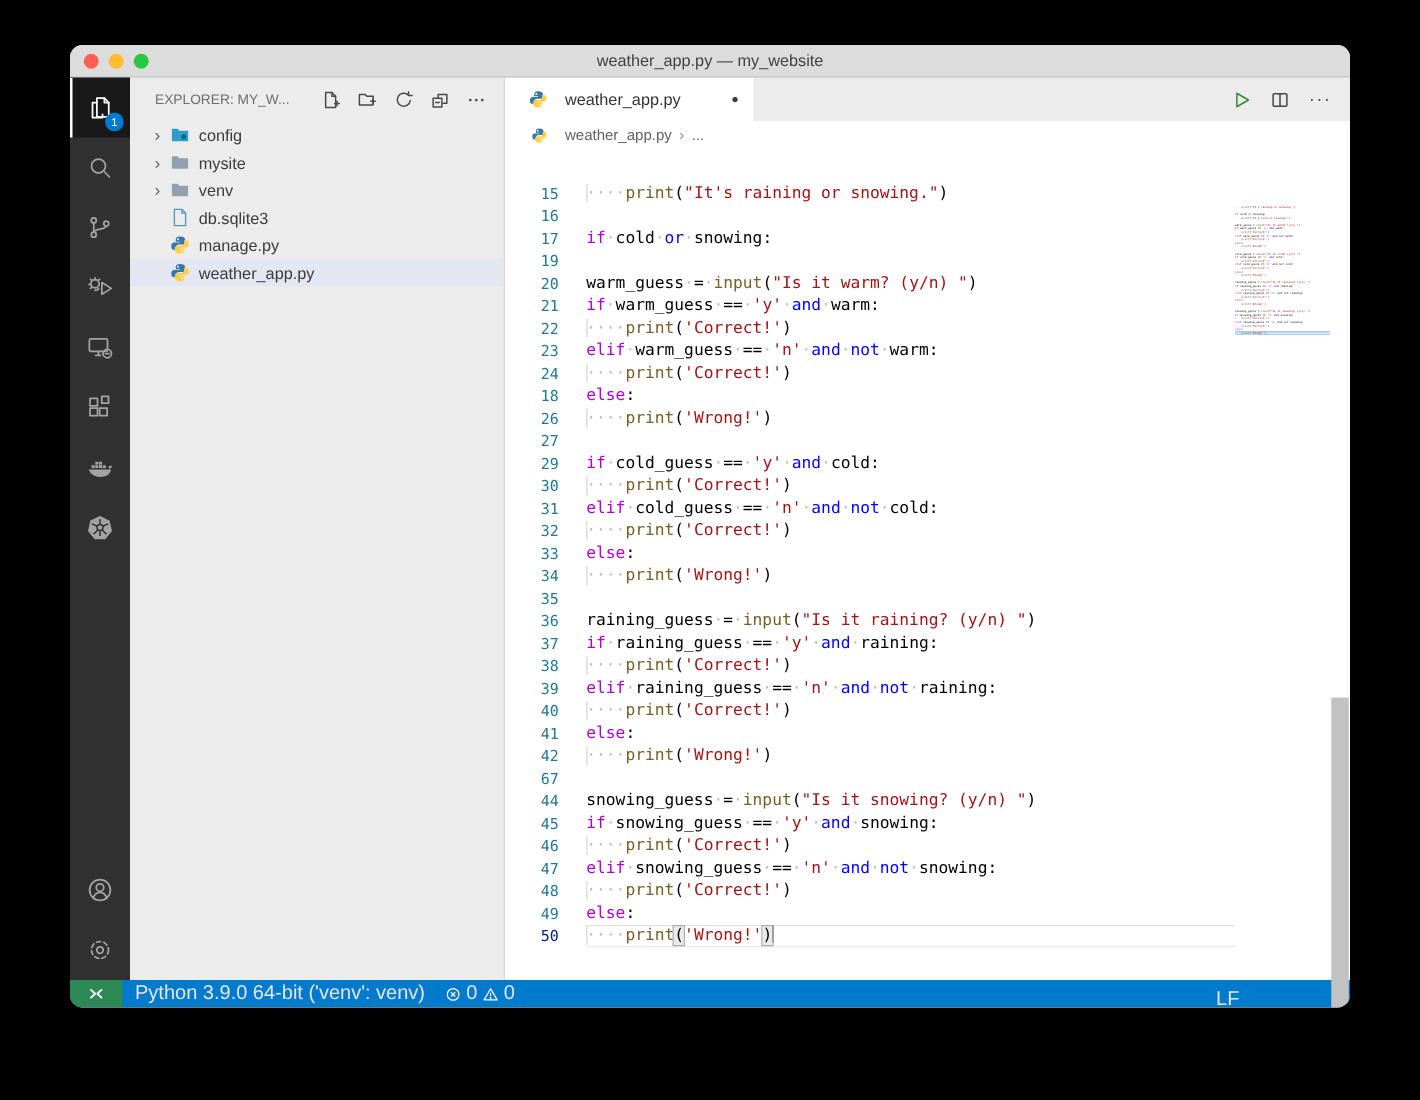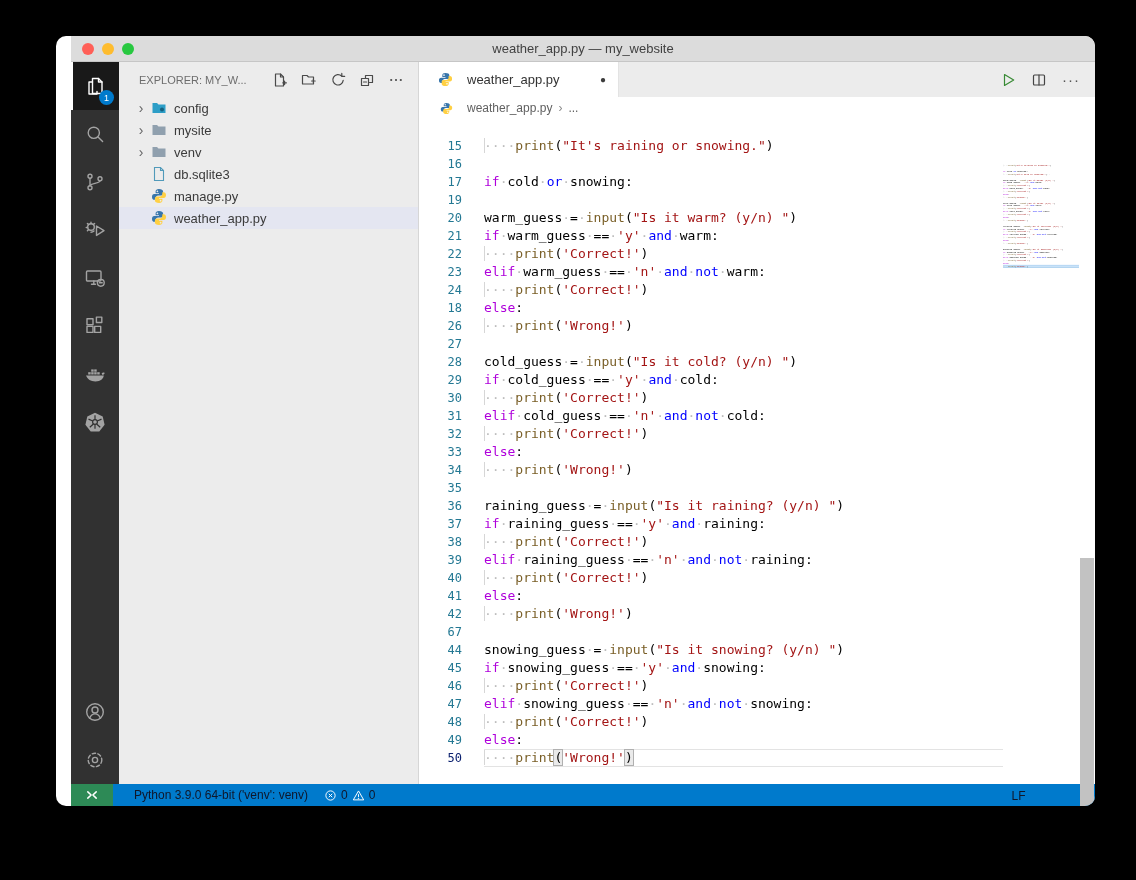--- a/index.html
+++ b/index.html
@@ -3,21 +3,21 @@
 <meta charset="utf-8">
 <style>
   html,body{margin:0;padding:0;}
   body{width:1136px;height:880px;background:#000;position:relative;overflow:hidden;
        font-family:"Liberation Sans",sans-serif;}
   .icn{display:inline-flex;align-items:center;justify-content:center;}
   .icn svg{display:block;}
 
   .window{position:absolute;left:56px;top:36px;width:1024px;height:770px;border-radius:10px;
           overflow:hidden;background:#fff;box-shadow:0 28px 70px rgba(0,0,0,.7);
-          display:flex;flex-direction:column;padding-left:15px;}
+          display:flex;flex-direction:column;}
 
   
   .titlebar{height:26px;flex:0 0 auto;background:#dcdcdc;border-bottom:1px solid #c6c6c6;
             display:flex;align-items:center;position:relative;box-sizing:border-box;}
   .traffic{display:flex;gap:8px;padding-left:11px;z-index:2;}
   .tl{width:12px;height:12px;border-radius:50%;}
   .tl-close{background:#ff5f57;}
   .tl-min{background:#febc2e;}
   .tl-max{background:#28c840;}
   .win-title{position:absolute;left:0;right:0;text-align:center;font-size:13px;color:#414141;}
@@ -94,21 +94,21 @@
 
   
   .scrollbar{width:16px;flex:0 0 auto;position:relative;}
   .sc-thumb{position:absolute;left:1px;top:106px;width:14px;height:280px;background:#c2c2c2;
             cursor:pointer;}
   .sc-mark{position:absolute;left:2px;top:374px;width:11px;height:3px;background:#757575;}
   .sc-mark-nub{position:absolute;left:5px;top:377px;width:5px;height:7px;background:#757575;}
 
   
   .statusbar{height:22px;flex:0 0 auto;background:#007acc;display:flex;align-items:center;
-             color:#0f172a;font-size:12px;gap:11px;}
+             color:#e5e5e5;font-size:16px;}
   .remote{width:42px;height:22px;background:#2d8a56;display:flex;align-items:center;
           justify-content:center;cursor:pointer;flex:0 0 auto;}
   .remote svg{width:14px;height:14px;}
   .sb-left{display:flex;align-items:center;gap:16px;margin-left:10px;}
   .sb-item{cursor:pointer;display:flex;align-items:center;gap:4px;white-space:nowrap;}
   .sb-item svg{width:13px;height:13px;}
   .sb-right{margin-left:auto;display:flex;align-items:flex-start;gap:15px;padding-right:12px;flex-direction:column;}
 </style>
 </head>
 <body>
@@ -393,21 +393,20 @@
             <div class="row"><div class="ln">17</div><div class="code"><span class="kwc">if</span><span class="ws">·</span><span class="id">cold</span><span class="ws">·</span><span class="kwl">or</span><span class="ws">·</span><span class="id">snowing</span><span class="pun">:</span></div></div>
             <div class="row"><div class="ln">19</div><div class="code"></div></div>
             <div class="row"><div class="ln">20</div><div class="code"><span class="id">warm_guess</span><span class="ws">·</span><span class="pun">=</span><span class="ws">·</span><span class="fn">input</span><span class="pun">(</span><span class="str">"Is it warm? (y/n) "</span><span class="pun">)</span></div></div>
             <div class="row"><div class="ln">21</div><div class="code"><span class="kwc">if</span><span class="ws">·</span><span class="id">warm_guess</span><span class="ws">·</span><span class="pun">=</span><span class="pun">=</span><span class="ws">·</span><span class="str">'y'</span><span class="ws">·</span><span class="kwl">and</span><span class="ws">·</span><span class="id">warm</span><span class="pun">:</span></div></div>
             <div class="row"><div class="ln">22</div><div class="code"><span class="ws ind">····</span><span class="fn">print</span><span class="pun">(</span><span class="str">'Correct!'</span><span class="pun">)</span></div></div>
             <div class="row"><div class="ln">23</div><div class="code"><span class="kwc">elif</span><span class="ws">·</span><span class="id">warm_guess</span><span class="ws">·</span><span class="pun">=</span><span class="pun">=</span><span class="ws">·</span><span class="str">'n'</span><span class="ws">·</span><span class="kwl">and</span><span class="ws">·</span><span class="kwl">not</span><span class="ws">·</span><span class="id">warm</span><span class="pun">:</span></div></div>
             <div class="row"><div class="ln">24</div><div class="code"><span class="ws ind">····</span><span class="fn">print</span><span class="pun">(</span><span class="str">'Correct!'</span><span class="pun">)</span></div></div>
             <div class="row"><div class="ln">18</div><div class="code"><span class="kwc">else</span><span class="pun">:</span></div></div>
             <div class="row"><div class="ln">26</div><div class="code"><span class="ws ind">····</span><span class="fn">print</span><span class="pun">(</span><span class="str">'Wrong!'</span><span class="pun">)</span></div></div>
             <div class="row"><div class="ln">27</div><div class="code"></div></div>
-            <div class="row"><div class="ln">28</div><div class="code"><span class="id">cold_guess</span><span class="ws">·</span><span class="pun">=</span><span class="ws">·</span><span class="fn">input</span><span class="pun">(</span><span class="str">"Is it cold? (y/n) "</span><span class="pun">)</span></div></div>
             <div class="row"><div class="ln">29</div><div class="code"><span class="kwc">if</span><span class="ws">·</span><span class="id">cold_guess</span><span class="ws">·</span><span class="pun">=</span><span class="pun">=</span><span class="ws">·</span><span class="str">'y'</span><span class="ws">·</span><span class="kwl">and</span><span class="ws">·</span><span class="id">cold</span><span class="pun">:</span></div></div>
             <div class="row"><div class="ln">30</div><div class="code"><span class="ws ind">····</span><span class="fn">print</span><span class="pun">(</span><span class="str">'Correct!'</span><span class="pun">)</span></div></div>
             <div class="row"><div class="ln">31</div><div class="code"><span class="kwc">elif</span><span class="ws">·</span><span class="id">cold_guess</span><span class="ws">·</span><span class="pun">=</span><span class="pun">=</span><span class="ws">·</span><span class="str">'n'</span><span class="ws">·</span><span class="kwl">and</span><span class="ws">·</span><span class="kwl">not</span><span class="ws">·</span><span class="id">cold</span><span class="pun">:</span></div></div>
             <div class="row"><div class="ln">32</div><div class="code"><span class="ws ind">····</span><span class="fn">print</span><span class="pun">(</span><span class="str">'Correct!'</span><span class="pun">)</span></div></div>
             <div class="row"><div class="ln">33</div><div class="code"><span class="kwc">else</span><span class="pun">:</span></div></div>
             <div class="row"><div class="ln">34</div><div class="code"><span class="ws ind">····</span><span class="fn">print</span><span class="pun">(</span><span class="str">'Wrong!'</span><span class="pun">)</span></div></div>
             <div class="row"><div class="ln">35</div><div class="code"></div></div>
             <div class="row"><div class="ln">36</div><div class="code"><span class="id">raining_guess</span><span class="ws">·</span><span class="pun">=</span><span class="ws">·</span><span class="fn">input</span><span class="pun">(</span><span class="str">"Is it raining? (y/n) "</span><span class="pun">)</span></div></div>
             <div class="row"><div class="ln">37</div><div class="code"><span class="kwc">if</span><span class="ws">·</span><span class="id">raining_guess</span><span class="ws">·</span><span class="pun">=</span><span class="pun">=</span><span class="ws">·</span><span class="str">'y'</span><span class="ws">·</span><span class="kwl">and</span><span class="ws">·</span><span class="id">raining</span><span class="pun">:</span></div></div>
             <div class="row"><div class="ln">38</div><div class="code"><span class="ws ind">····</span><span class="fn">print</span><span class="pun">(</span><span class="str">'Correct!'</span><span class="pun">)</span></div></div>

